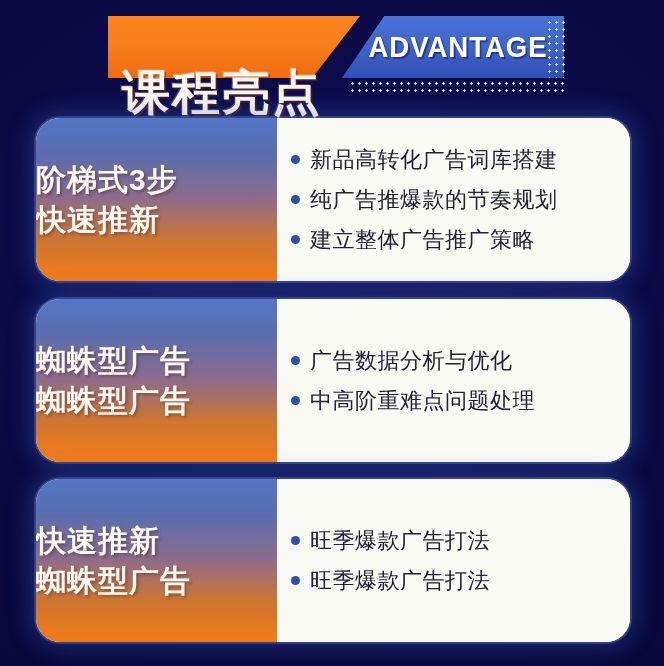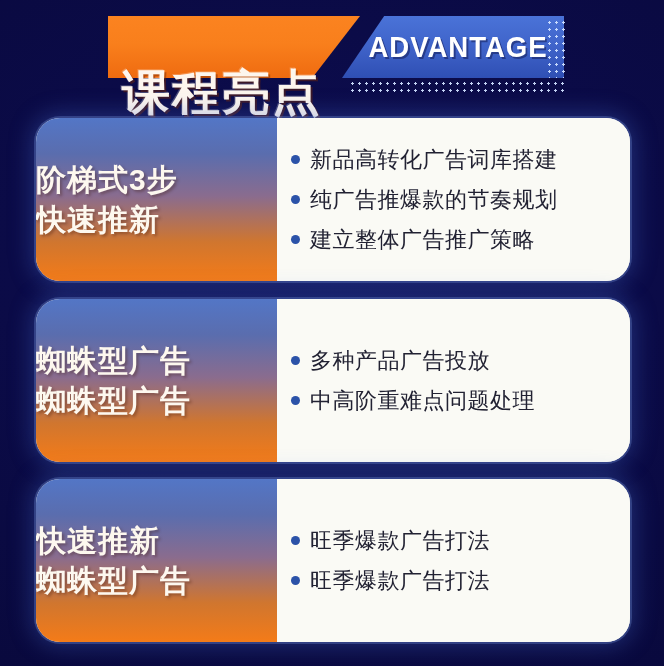--- a/index.html
+++ b/index.html
@@ -143,21 +143,21 @@
   </div>
 
   <div class="card" id="card2">
     <div class="card-left">
       <div class="card-left-line">蜘蛛型广告</div>
       <div class="card-left-line">蜘蛛型广告</div>
     </div>
     <div class="card-right">
       <div class="bullet-row">
         <span class="bullet-dot"></span>
-        <span class="bullet-text">多种产品广告投放</span>
+        <span class="bullet-text">广告数据分析与优化</span>
       </div>
       <div class="bullet-row">
         <span class="bullet-dot"></span>
         <span class="bullet-text">中高阶重难点问题处理</span>
       </div>
     </div>
   </div>
 
   <div class="card" id="card3">
     <div class="card-left">

